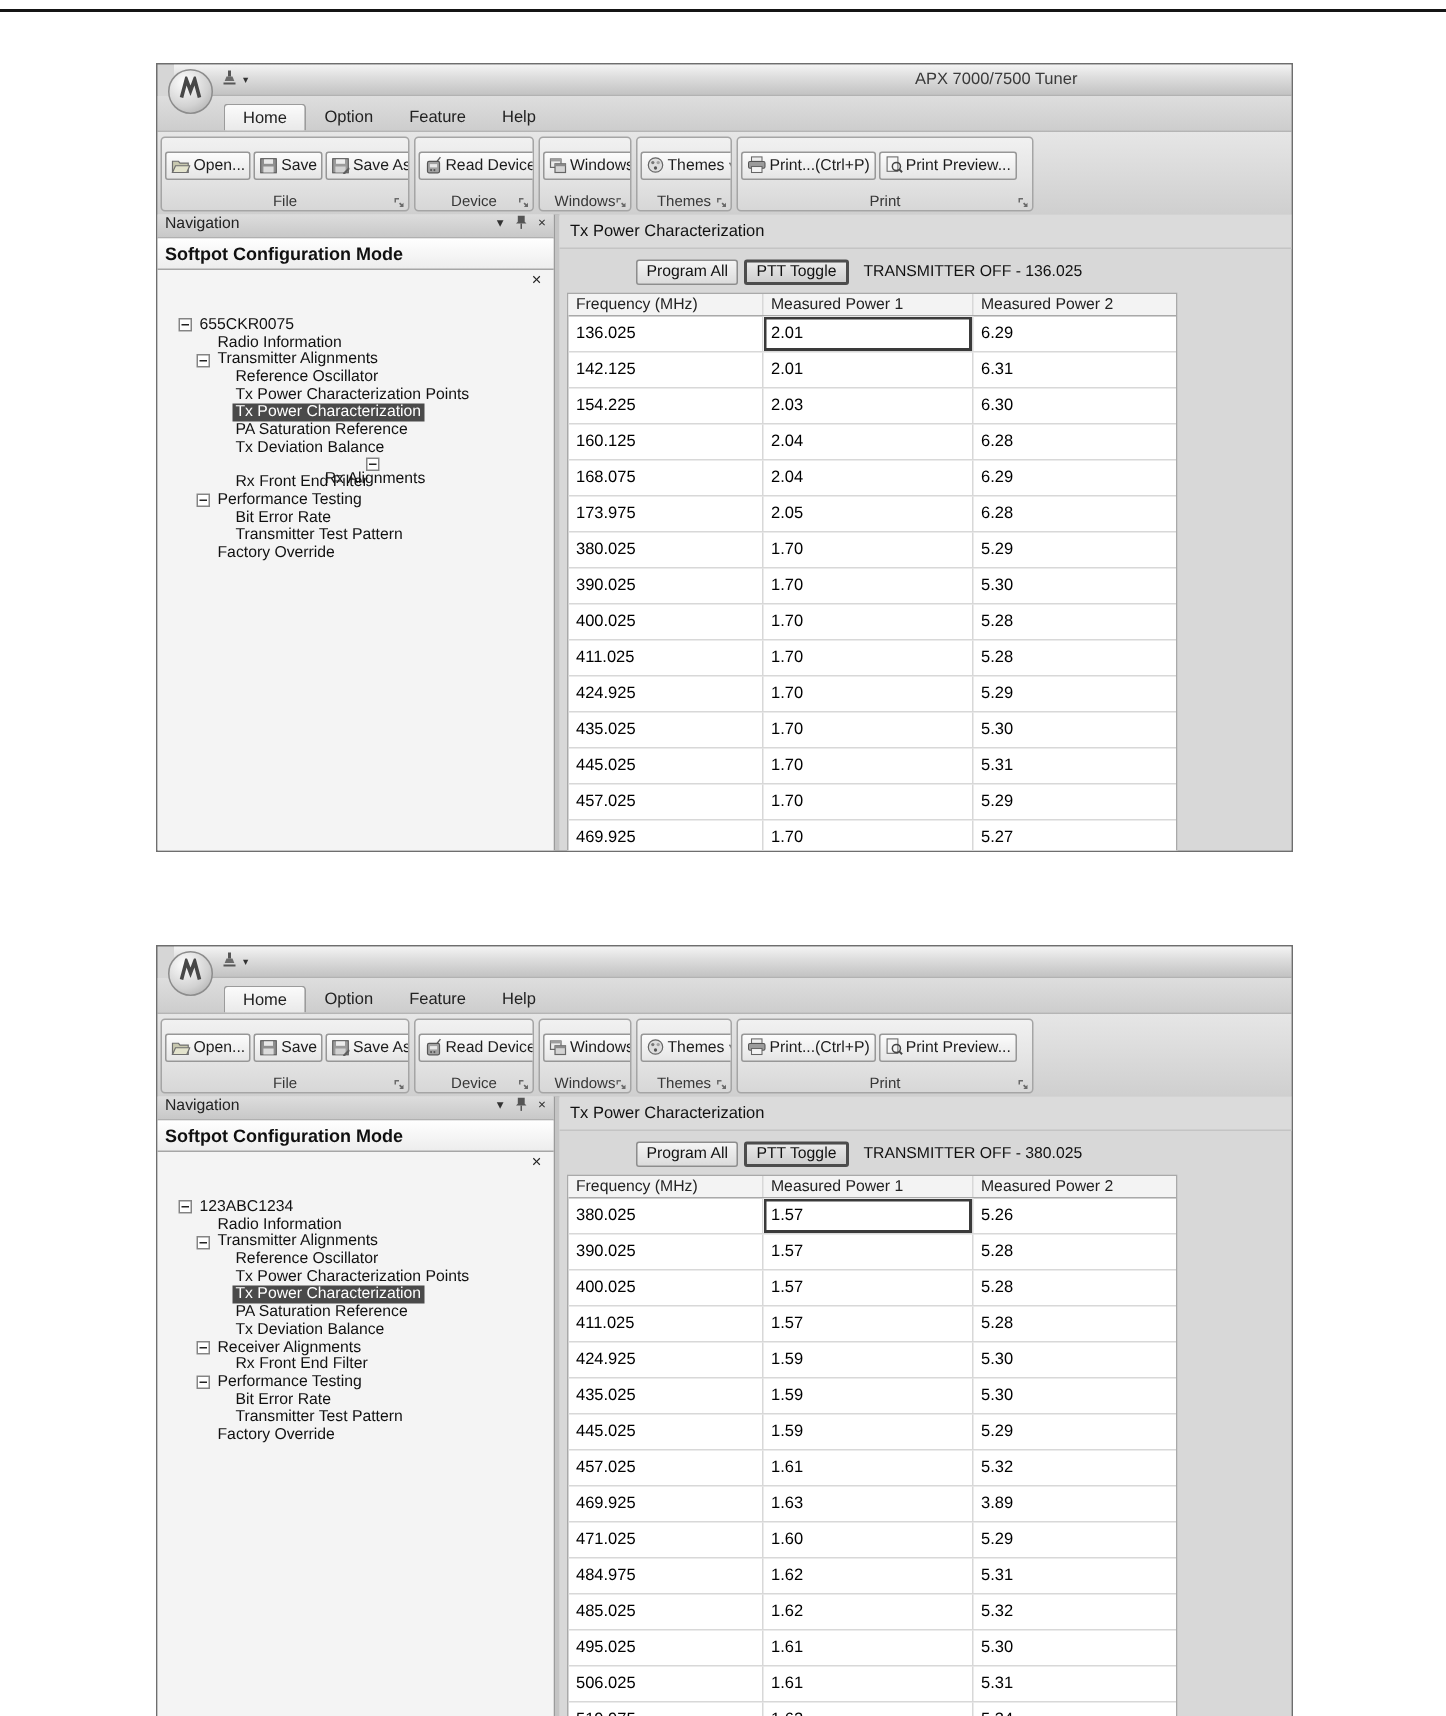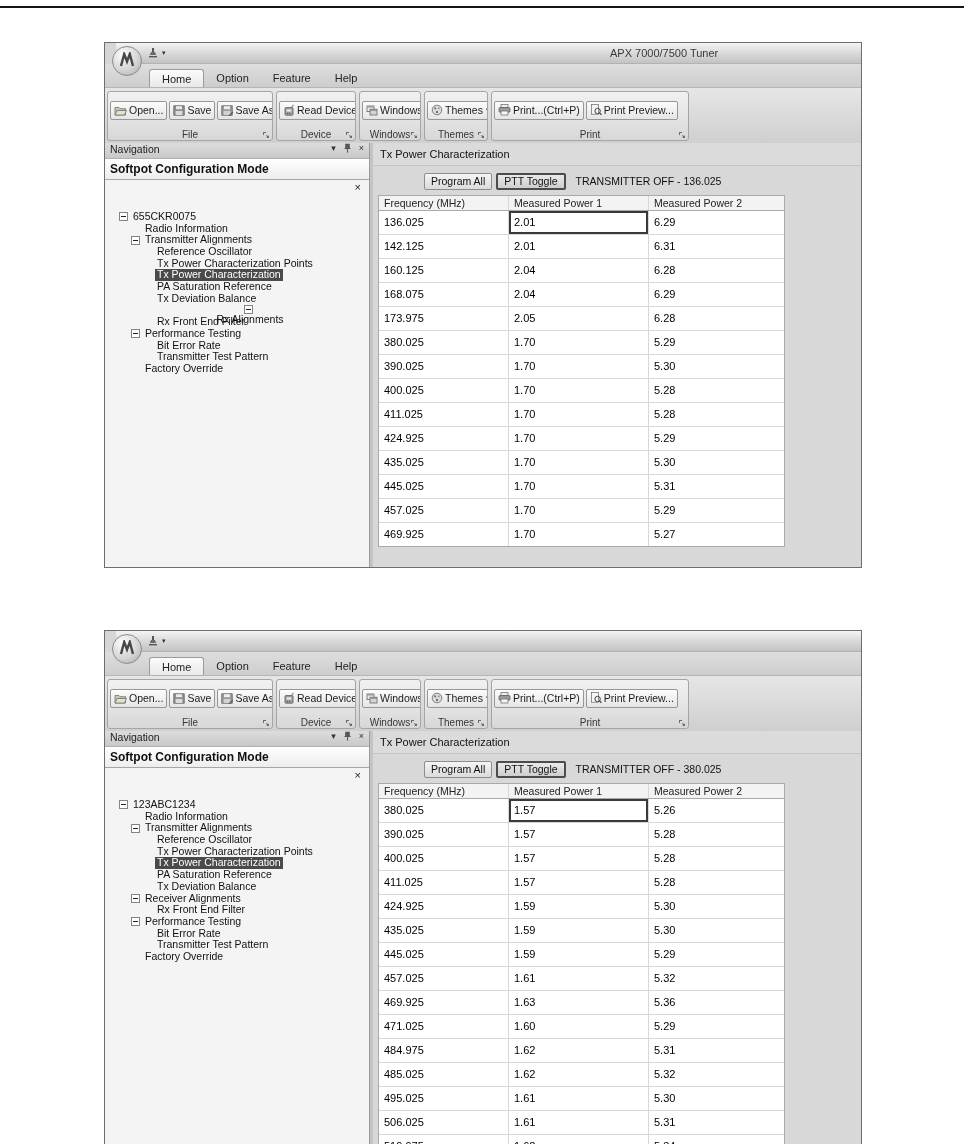--- a/index.html
+++ b/index.html
@@ -361,20 +361,25 @@
             </div>
             <div class="t-row body">
               <div class="t-cell">136.025</div>
               <div class="t-cell focused">2.01</div>
               <div class="t-cell">6.29</div>
             </div>
             <div class="t-row body">
               <div class="t-cell">142.125</div>
               <div class="t-cell">2.01</div>
               <div class="t-cell">6.31</div>
+            </div>
+            <div class="t-row body">
+              <div class="t-cell">154.225</div>
+              <div class="t-cell">2.03</div>
+              <div class="t-cell">6.30</div>
             </div>
             <div class="t-row body">
               <div class="t-cell">160.125</div>
               <div class="t-cell">2.04</div>
               <div class="t-cell">6.28</div>
             </div>
             <div class="t-row body">
               <div class="t-cell">168.075</div>
               <div class="t-cell">2.04</div>
               <div class="t-cell">6.29</div>
@@ -715,21 +720,21 @@
               <div class="t-cell">5.29</div>
             </div>
             <div class="t-row body">
               <div class="t-cell">457.025</div>
               <div class="t-cell">1.61</div>
               <div class="t-cell">5.32</div>
             </div>
             <div class="t-row body">
               <div class="t-cell">469.925</div>
               <div class="t-cell">1.63</div>
-              <div class="t-cell">5.36</div>
+              <div class="t-cell">3.89</div>
             </div>
             <div class="t-row body">
               <div class="t-cell">471.025</div>
               <div class="t-cell">1.60</div>
               <div class="t-cell">5.29</div>
             </div>
             <div class="t-row body">
               <div class="t-cell">484.975</div>
               <div class="t-cell">1.62</div>
               <div class="t-cell">5.31</div>

